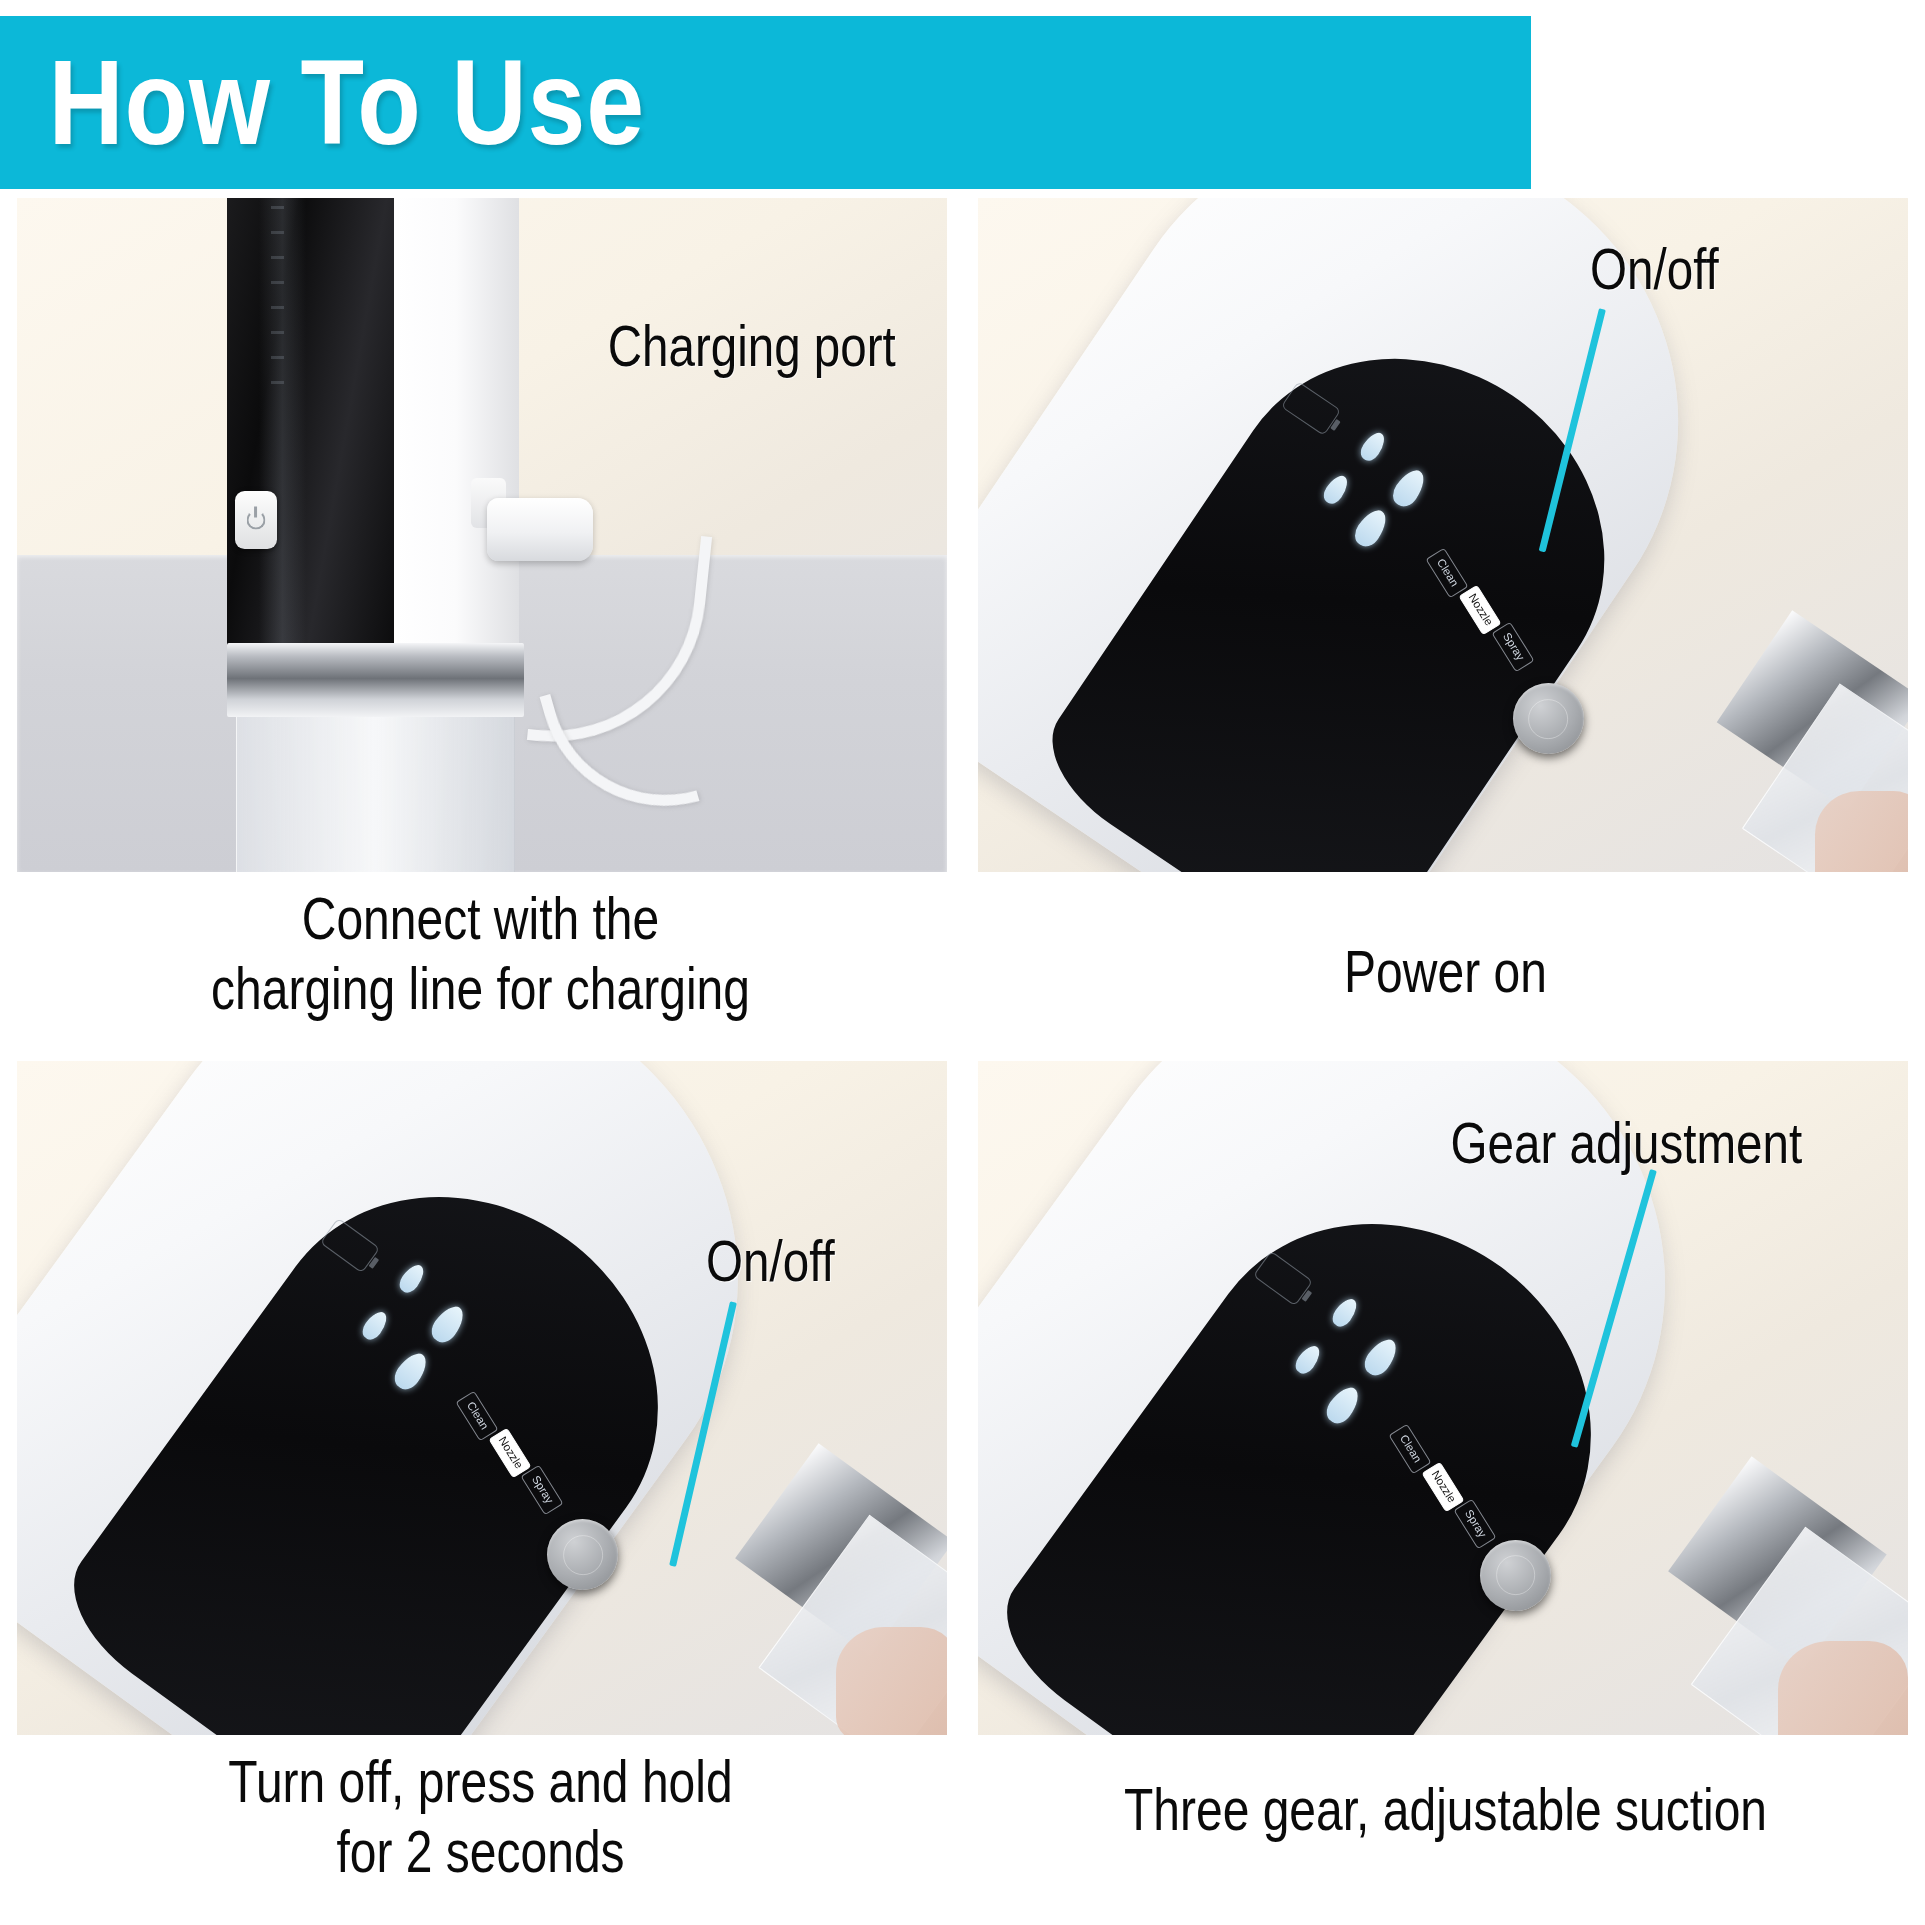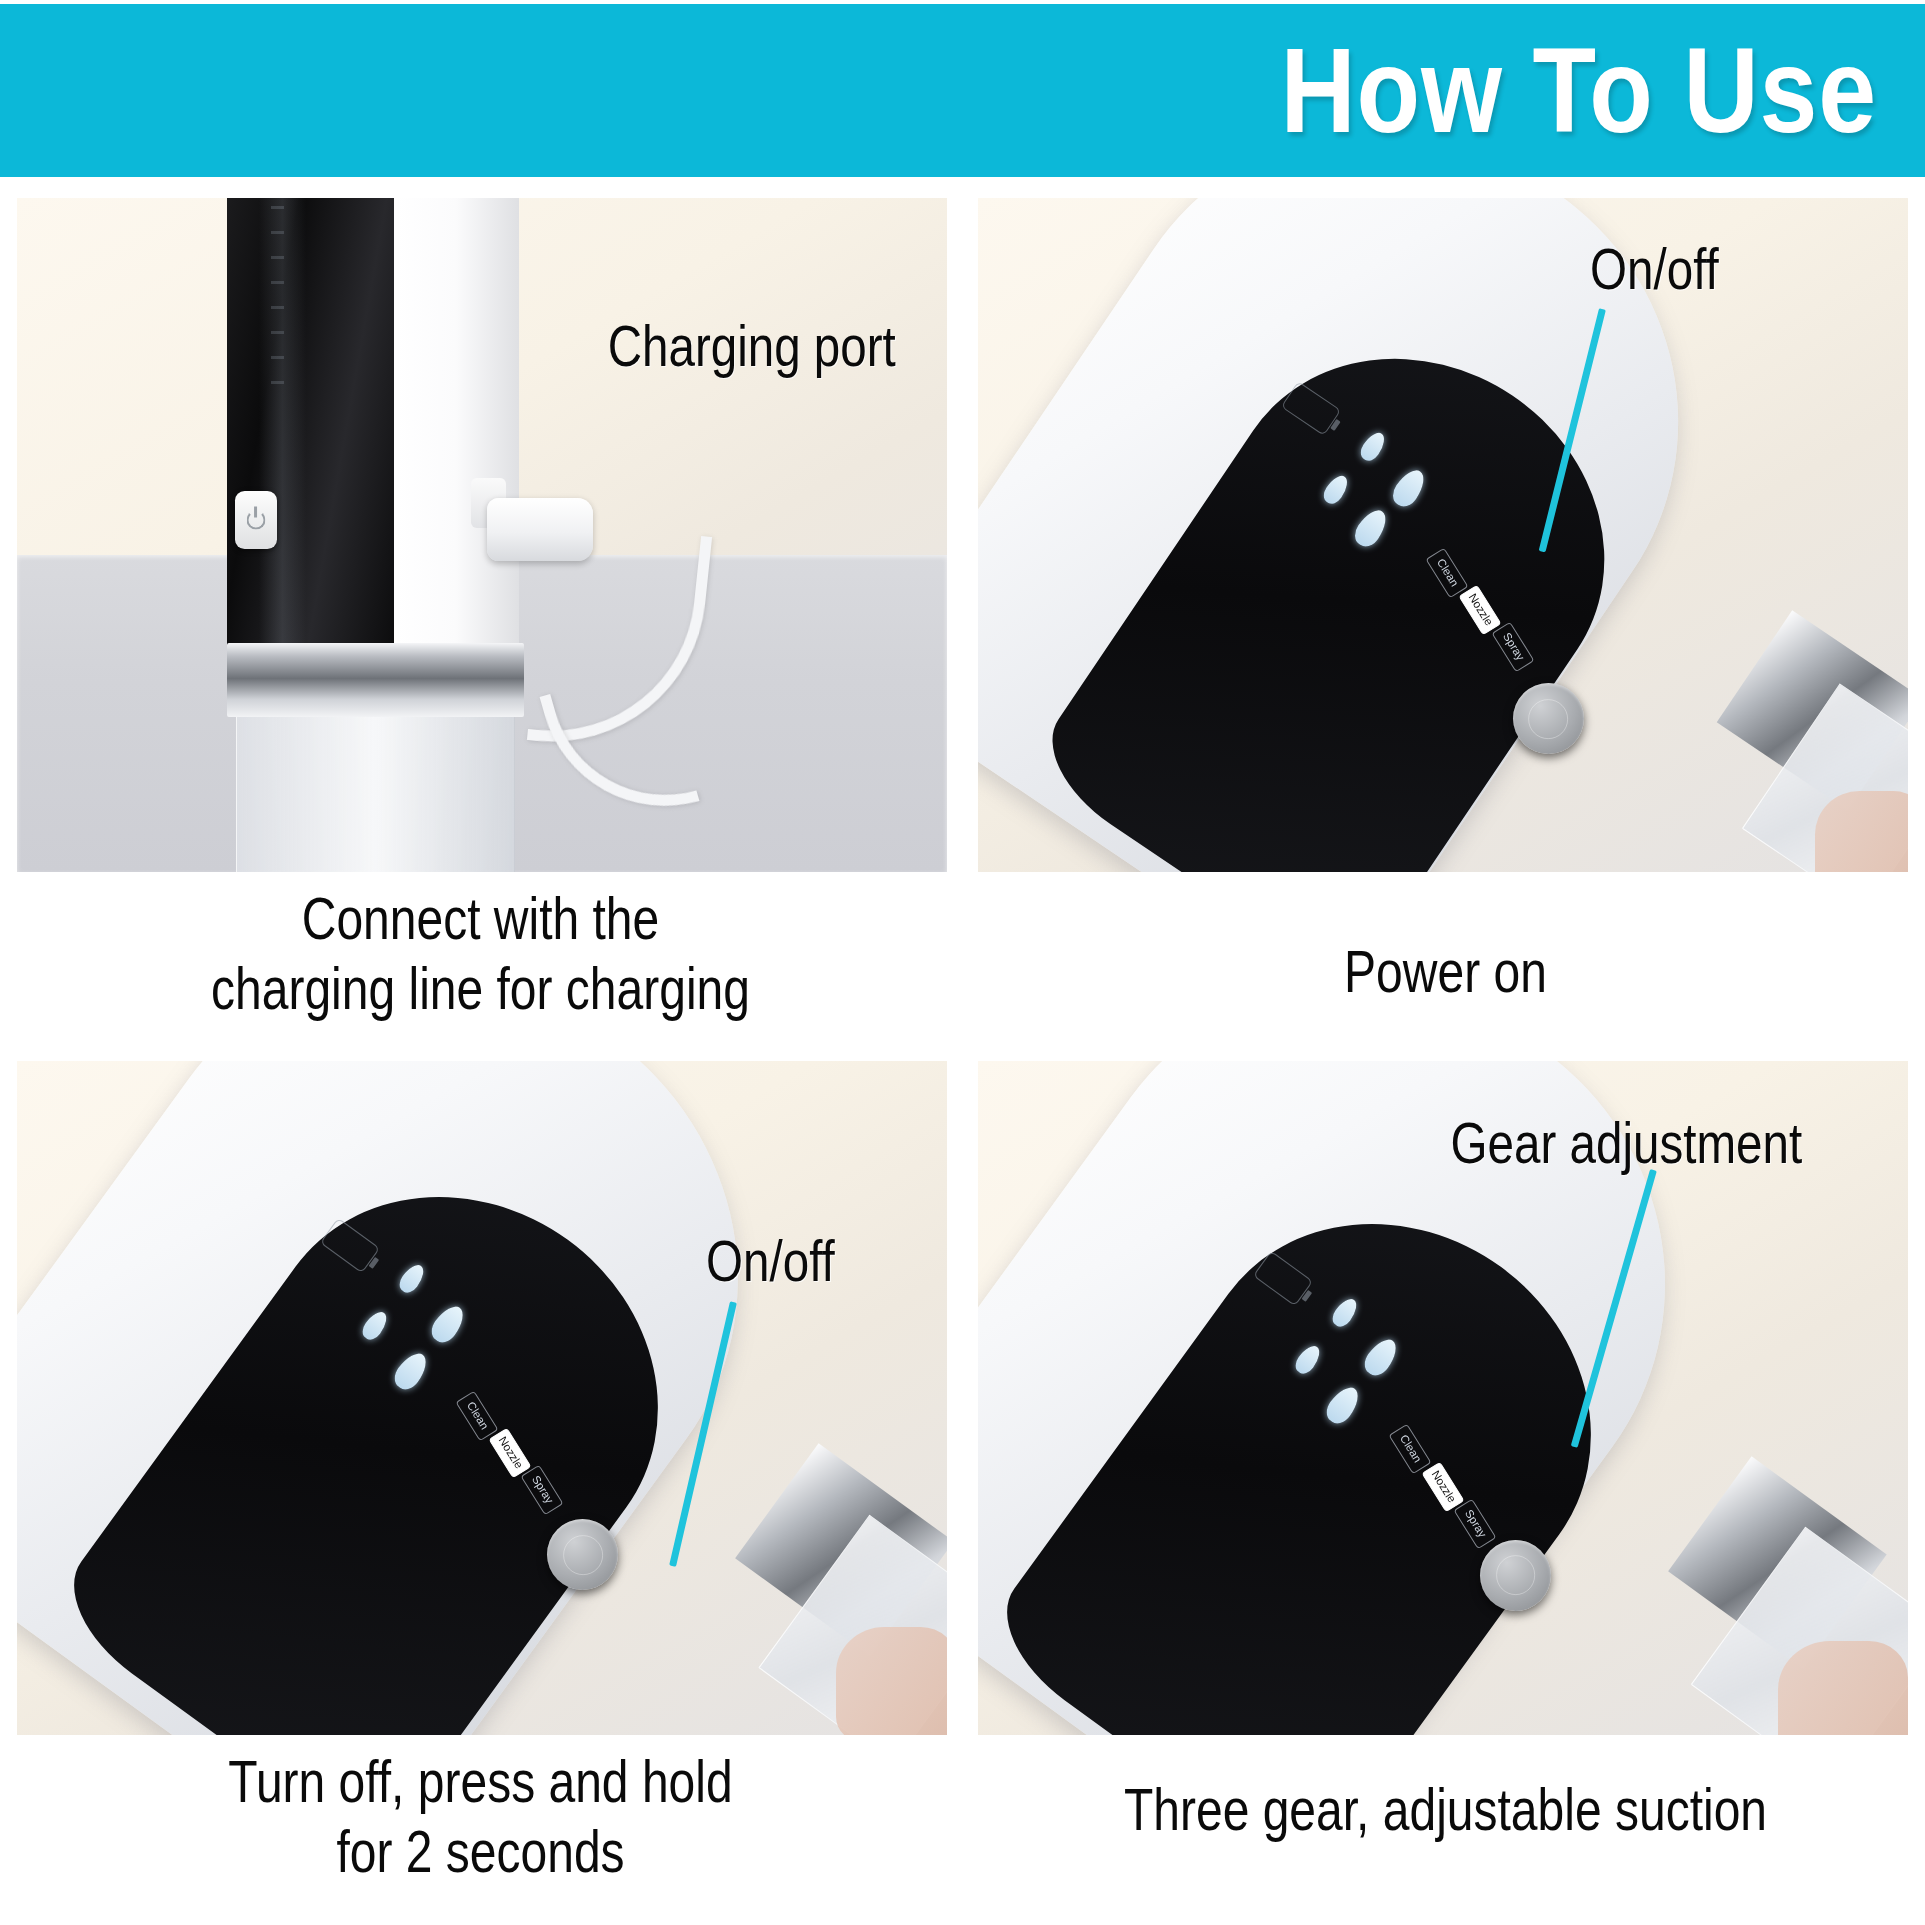--- a/index.html
+++ b/index.html
@@ -8,23 +8,23 @@
     width:1925px; height:1925px;
     background:#ffffff;
     font-family:"Liberation Sans", sans-serif;
     overflow:hidden;
   }
 
   #page { position:relative; width:1925px; height:1925px; background:#fff; }
 
   
   #header {
-    position:absolute; left:0; top:4px; width:1925px; height:173px;
+    position:absolute; left:0; top:16px; width:1531px; height:173px;
     background:#0CB8D8;
-    display:flex; align-items:center; justify-content:flex-end;
+    display:flex; align-items:center; justify-content:flex-start;
   }
   #header-title {
     color:#ffffff;
     font-size:121px;
     font-weight:bold;
     letter-spacing:1px;
     line-height:1;
     transform:scaleX(0.86);
     text-shadow:2.9px 3.8px 4.8px rgba(0,0,0,0.18);
     white-space:nowrap;

